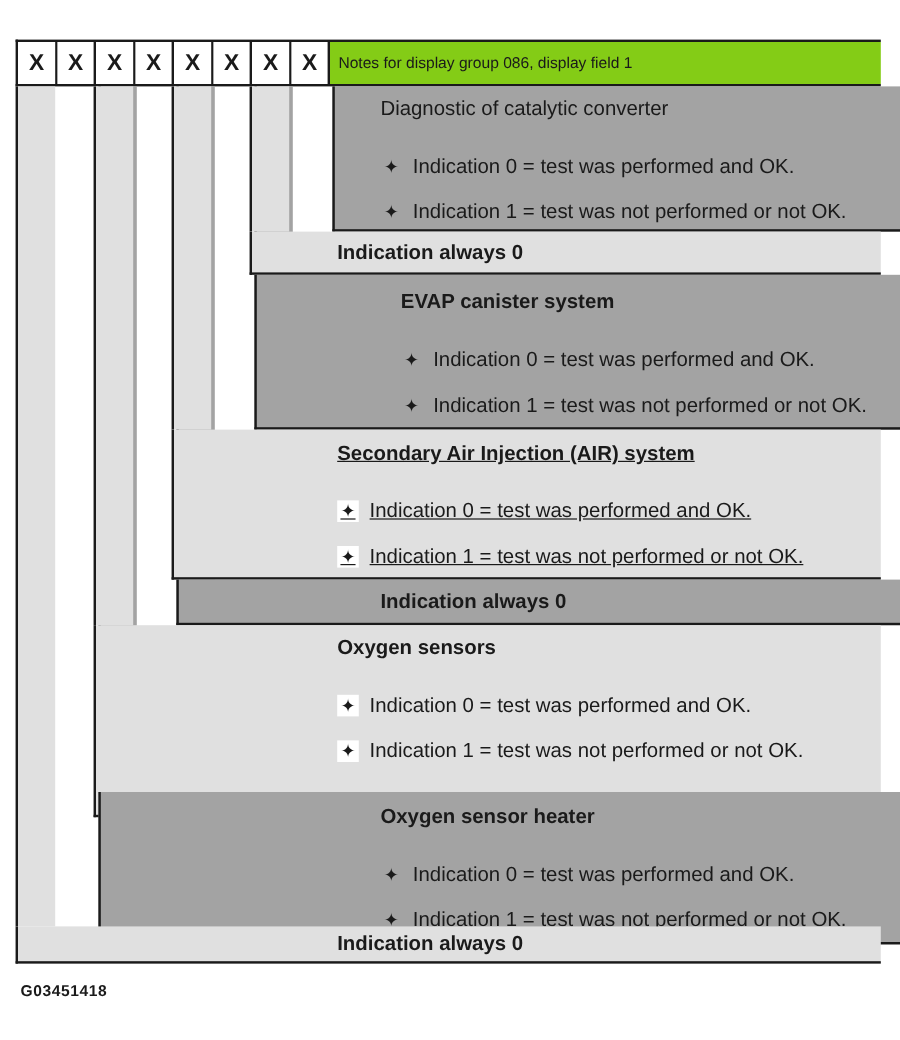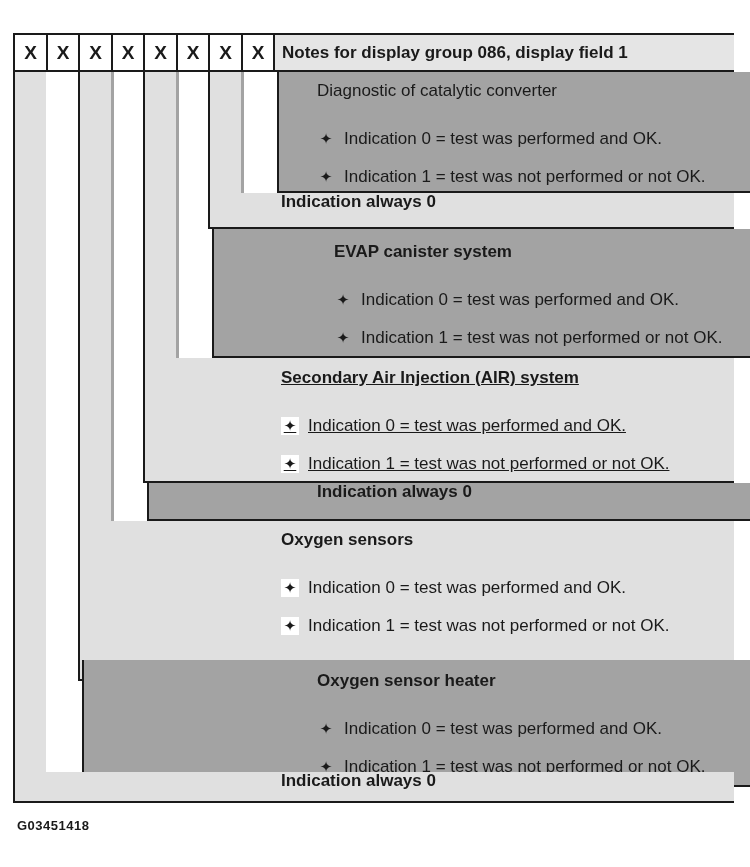--- a/index.html
+++ b/index.html
@@ -16,29 +16,29 @@
   .bb{border-bottom:2px solid #1a1a1a;}
 
   
   .header-row{display:flex;align-items:stretch;}
   .digit-cell{
     background:#ffffff;border-right:2px solid #1a1a1a;
     display:flex;align-items:center;justify-content:center;
     font-weight:bold;font-size:19px;flex:0 0 auto;
   }
   .title-cell{
-    flex:1 1 auto;background:#e5e5e5;display:flex;align-items:center;
-    padding-left:7px;font-size:17px;font-weight:bold;
+    flex:1 1 auto;background:#84cc16;display:flex;align-items:center;
+    padding-left:7px;font-size:13px;font-weight:normal;
   }
 
   
   .sec{overflow:hidden;}
   .sec-title{font-size:17px;font-weight:bold;line-height:17px;white-space:nowrap;}
   .sec-title.plain{font-weight:normal;}
-  .band{display:flex;}
+  .band{display:flex;align-items:center;}
   .bullet-row{display:flex;align-items:center;margin-top:31px;height:18px;white-space:nowrap;}
   .bullet-row + .bullet-row{margin-top:20px;}
   .patch{
     width:18px;height:18px;flex:0 0 18px;margin-right:9px;
     display:flex;align-items:center;justify-content:center;
   }
   .gray .patch{background:#ffffff;}
   .diamond{
     font-family:"DejaVu Sans",sans-serif;font-size:15px;line-height:15px;color:#1a1a1a;
   }

